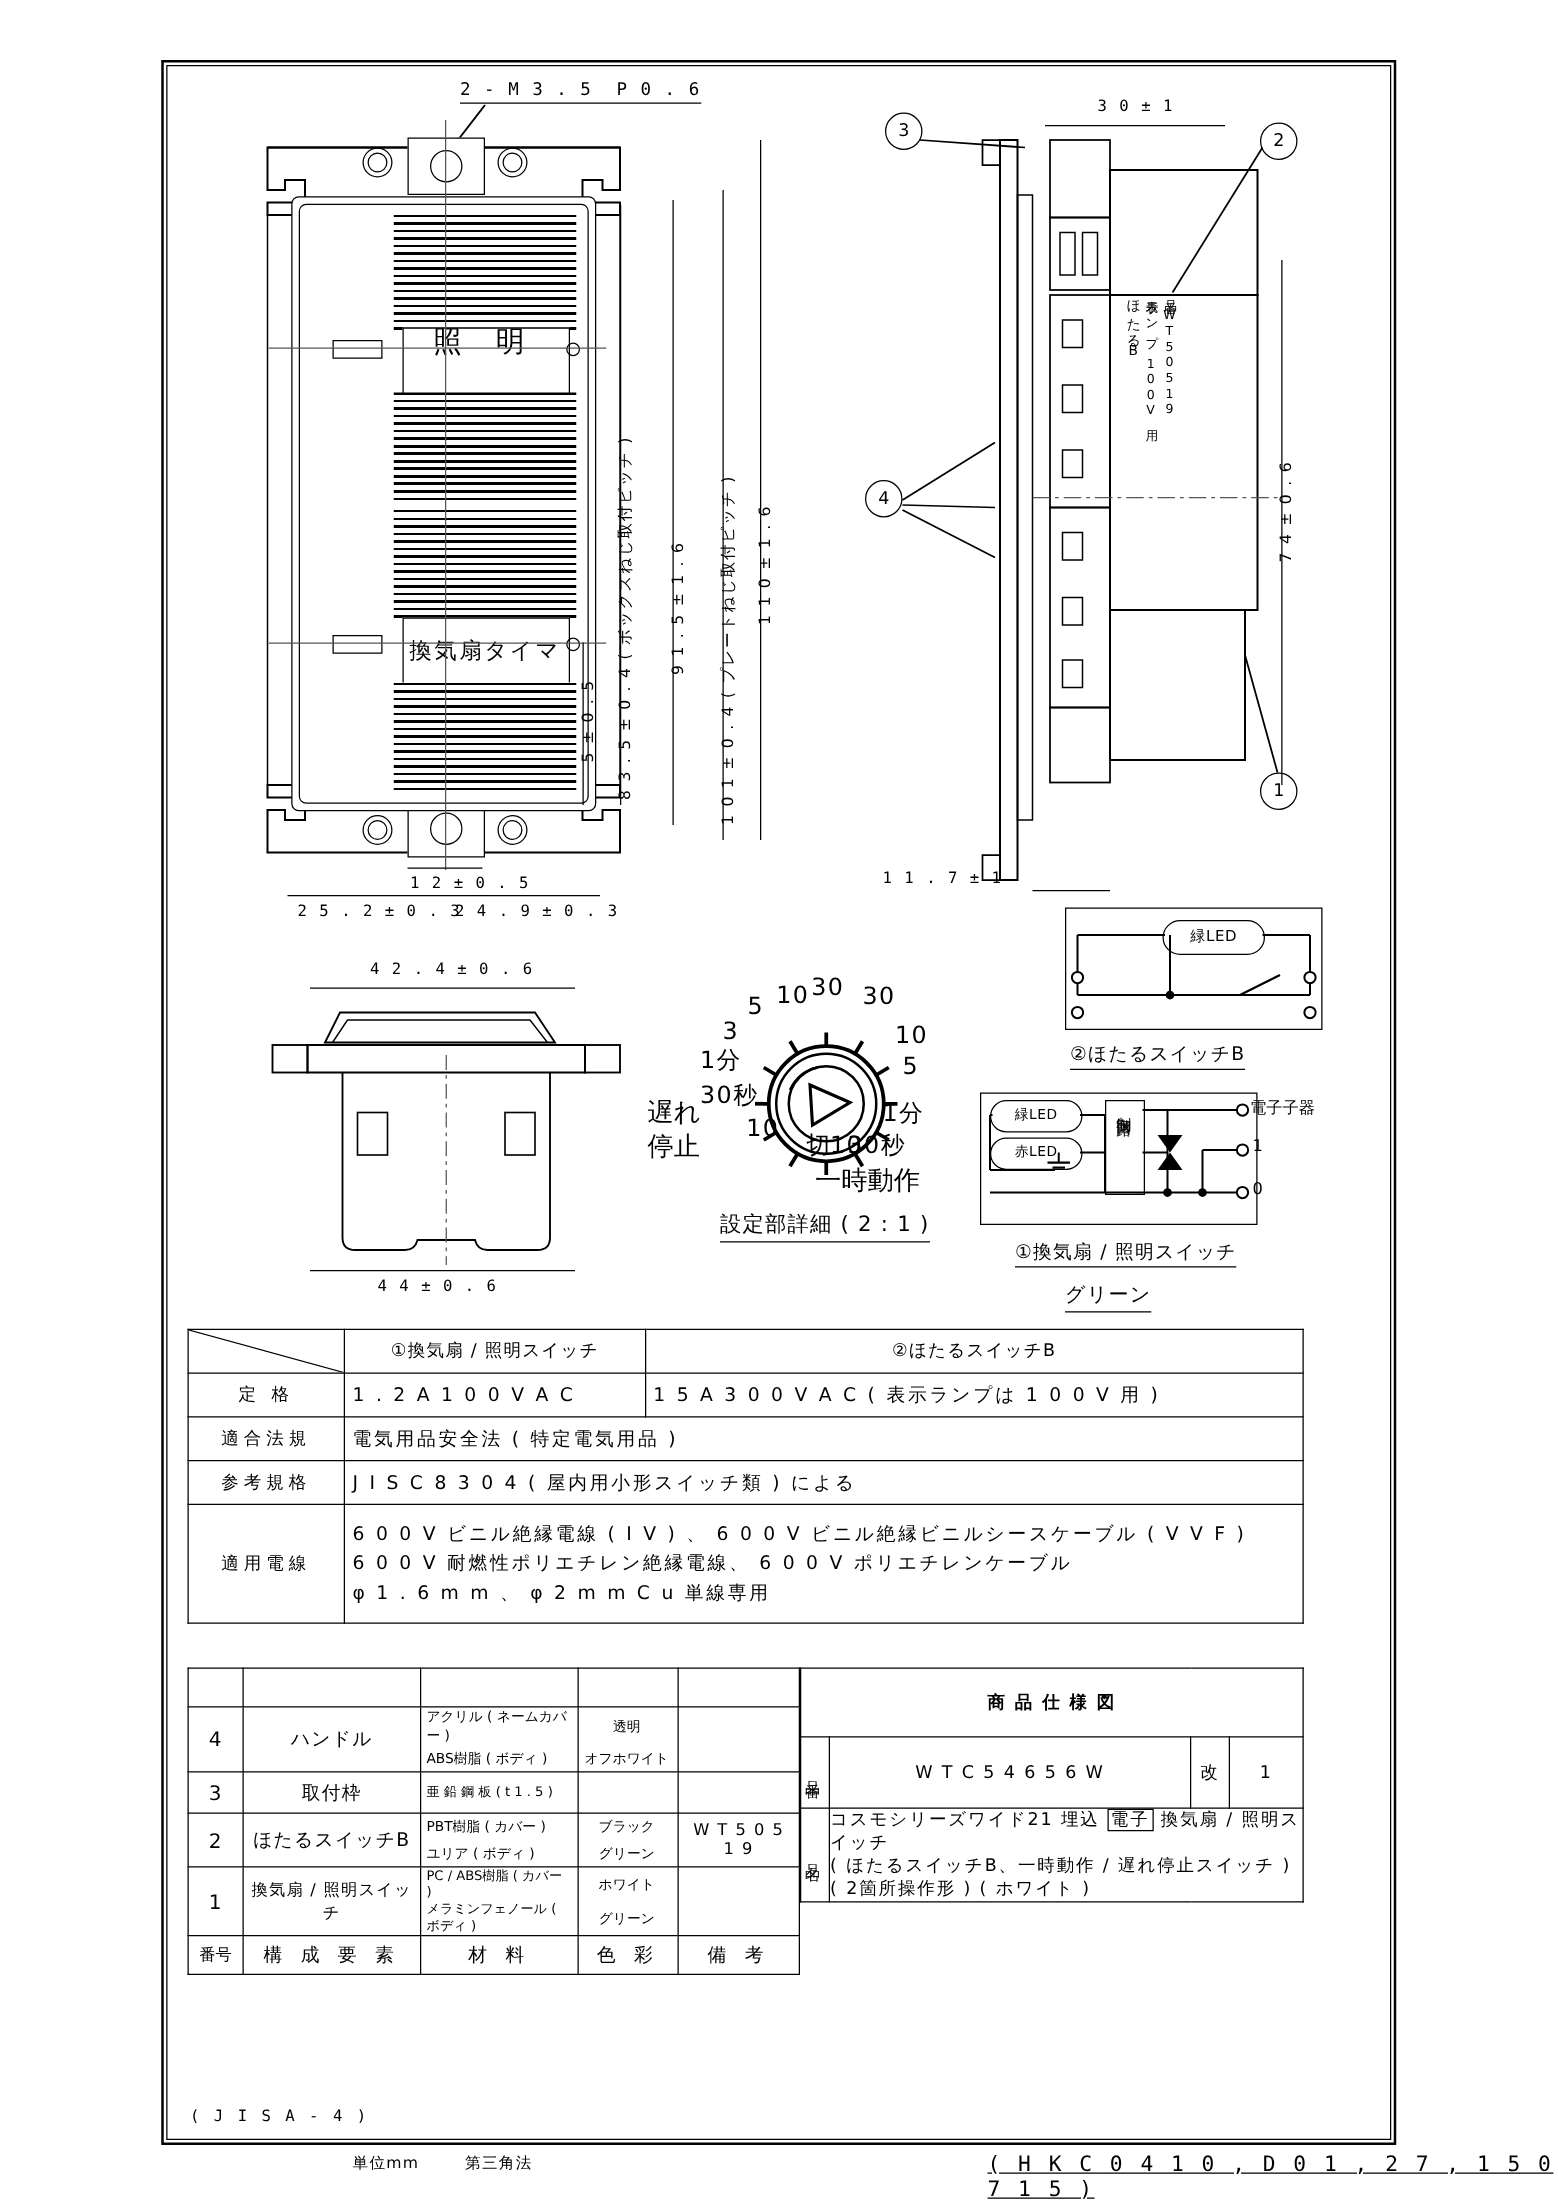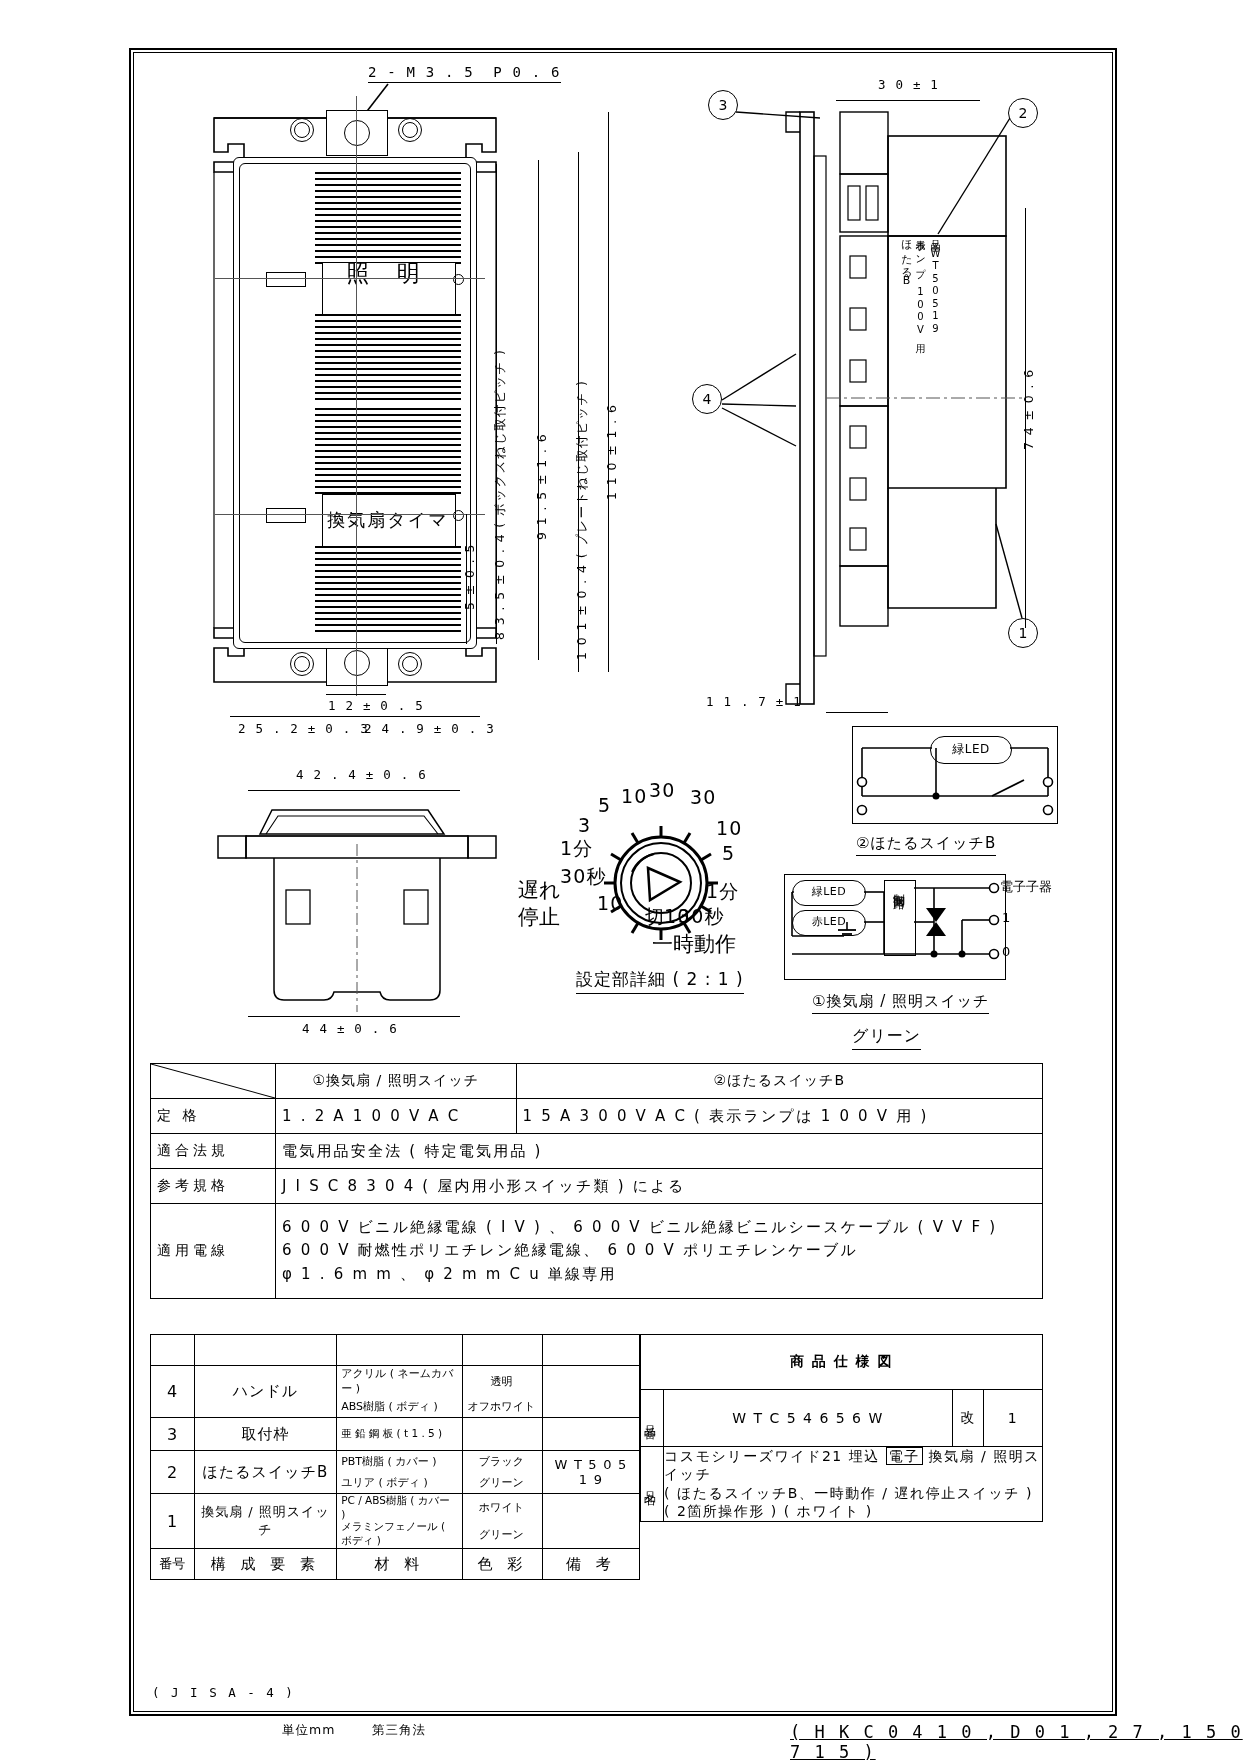--- a/index.html
+++ b/index.html
@@ -25,21 +25,21 @@
          border:1px solid #000;box-sizing:border-box;}
 
   
   table.grid{position:absolute;border-collapse:collapse;}
   table.grid td{border:1px solid #000;padding:0 6px;font-size:14px;
        letter-spacing:1.5px;vertical-align:middle;}
 
   
   #spec{left:150px;top:1063px;width:893px;}
   #spec td{height:34px;}
-  #spec td.lbl{width:112px;letter-spacing:4px;font-size:14px;font-family:Liberation Serif, serif;}
+  #spec td.lbl{text-align:center;width:112px;letter-spacing:4px;font-size:14px;}
   #spec td.hd{text-align:center;font-size:14px;letter-spacing:1px;}
   #spec td.val{font-size:15px;letter-spacing:2.2px;}
   #spec .diagcell{position:relative;padding:0;}
   #spec .diagcell .slash{position:absolute;left:0;top:0;width:100%;height:100%;}
   #spec .multi{line-height:1.55;padding-top:4px;padding-bottom:4px;}
 
   
   #parts{left:150px;top:1334px;width:490px;}
   #parts td{height:21px;font-size:13px;letter-spacing:0.5px;text-align:center;}
   #parts td.num{width:34px;font-size:16px;}

